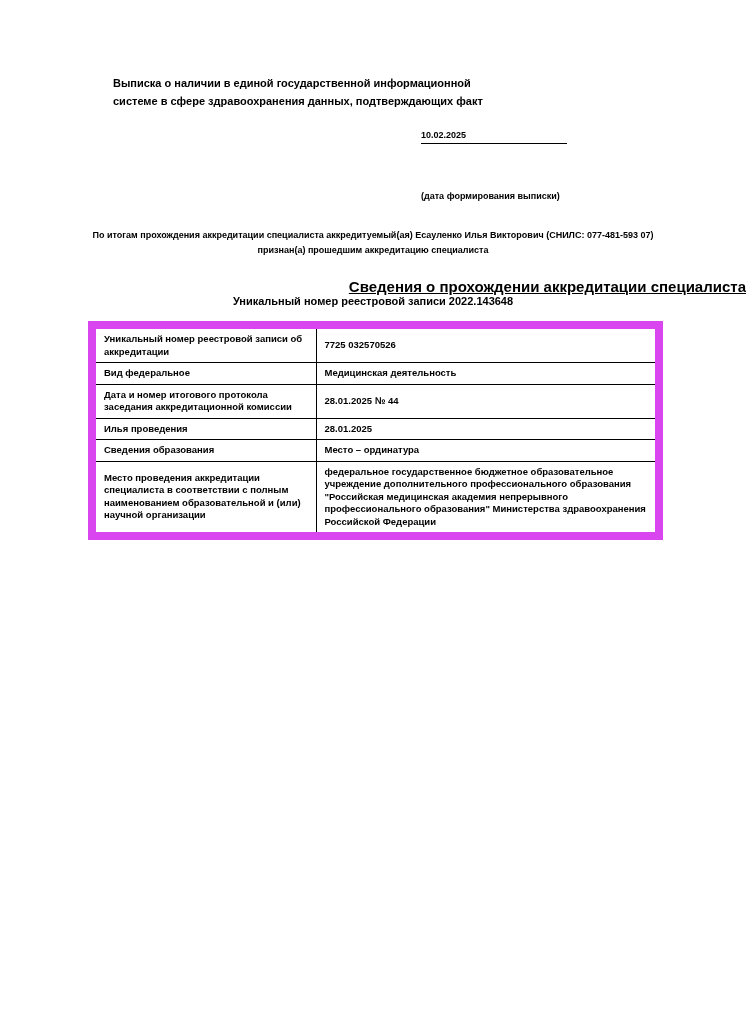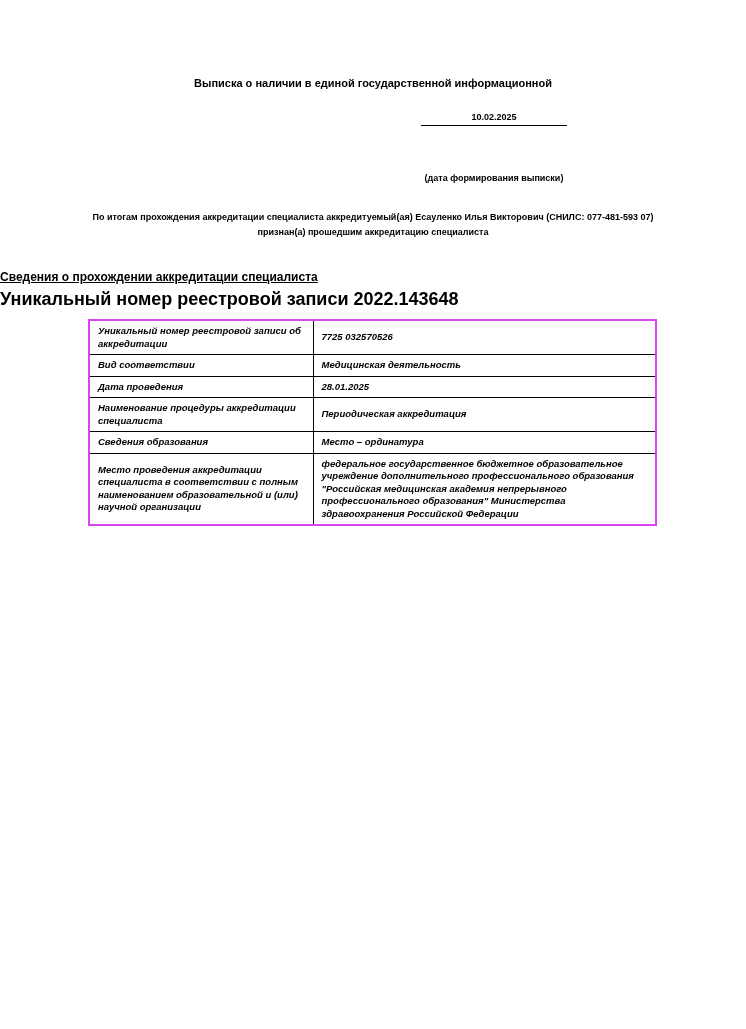--- a/index.html
+++ b/index.html
@@ -15,29 +15,29 @@
     color: #000000;
     font-family: "Liberation Sans", sans-serif;
     font-weight: bold;
     box-sizing: border-box;
     overflow: hidden;
   }
   .doc-title {
     padding-top: 74px;
     width: 520px;
     margin: 0 auto;
-    text-align: center;
+    text-align: left;
     font-size: 11px;
     line-height: 18px;
   }
   .date-block {
     width: 146px;
     margin-left: 421px;
     margin-top: 19px;
-    text-align: center;
+    text-align: left;
     font-size: 9px;
   }
   .date-value {
     line-height: 12px;
     padding-bottom: 2px;
     border-bottom: 1.5px solid #000000;
   }
   .date-caption {
     line-height: 12px;
     padding-top: 2px;
@@ -45,56 +45,55 @@
     margin-top: 44px;
   }
   .summary {
     width: 572px;
     margin: 26px auto 0 auto;
     text-align: center;
     font-size: 9px;
     line-height: 15px;
   }
   .section-heading {
-    margin-top: 31px;
-    text-align: left;
-    font-size: 12px;
+    margin-top: 23px;
+    text-align: right;
+    font-size: 15px;
     line-height: 12px;
     text-decoration: underline;
   }
   .registry-heading {
-    margin-top: 8px;
-    text-align: left;
-    font-size: 18px;
+    text-align: center;
+    font-size: 11px;
     line-height: 16px;
   }
   table.details {
     border-collapse: collapse;
     table-layout: fixed;
     width: 567px;
     margin: 12px 0 0 88px;
-    border: 2px solid #d946ef;
+    border: 8px solid #d946ef;
     font-size: 9.5px;
-    font-style: italic;
   }
   table.details td {
     border: 1px solid #000000;
     vertical-align: middle;
     padding: 4px 8px;
     line-height: 12.5px;
     word-wrap: break-word;
   }
 </style>
 </head>
 <body>
 
 <div class="page">
 
   <div class="doc-title">
     <div>Выписка о наличии в единой государственной информационной</div>
+    <div>системе в сфере здравоохранения данных, подтверждающих факт</div>
   </div>
 
   <div class="date-block">
     <div class="date-value">10.02.2025</div>
     <div class="date-caption">(дата формирования выписки)</div>
   </div>
 
   <div class="summary">По итогам прохождения аккредитации специалиста аккредитуемый(ая) Есауленко Илья Викторович (СНИЛС: 077-481-593 07) признан(а) прошедшим аккредитацию специалиста</div>
 
   <div class="section-heading">Сведения о прохождении аккредитации специалиста</div>
@@ -105,30 +104,30 @@
     <colgroup>
       <col style="width:224px">
       <col style="width:343px">
     </colgroup>
     <tbody>
       <tr>
         <td>Уникальный номер реестровой записи об аккредитации</td>
         <td>7725 032570526</td>
       </tr>
       <tr>
-        <td>Вид соответствии</td>
+        <td>Вид федеральное</td>
         <td>Медицинская деятельность</td>
       </tr>
       <tr>
-        <td>Дата проведения</td>
-        <td>28.01.2025</td>
+        <td>Дата и номер итогового протокола заседания аккредитационной комиссии</td>
+        <td>28.01.2025 № 44</td>
       </tr>
       <tr>
-        <td>Наименование процедуры аккредитации специалиста</td>
-        <td>Периодическая аккредитация</td>
+        <td>Илья проведения</td>
+        <td>28.01.2025</td>
       </tr>
       <tr>
         <td>Сведения образования</td>
         <td>Место – ординатура</td>
       </tr>
       <tr>
         <td>Место проведения аккредитации специалиста в соответствии с полным наименованием образовательной и (или) научной организации</td>
         <td>федеральное государственное бюджетное образовательное учреждение дополнительного профессионального образования "Российская медицинская академия непрерывного профессионального образования" Министерства здравоохранения Российской Федерации</td>
       </tr>
     </tbody>

